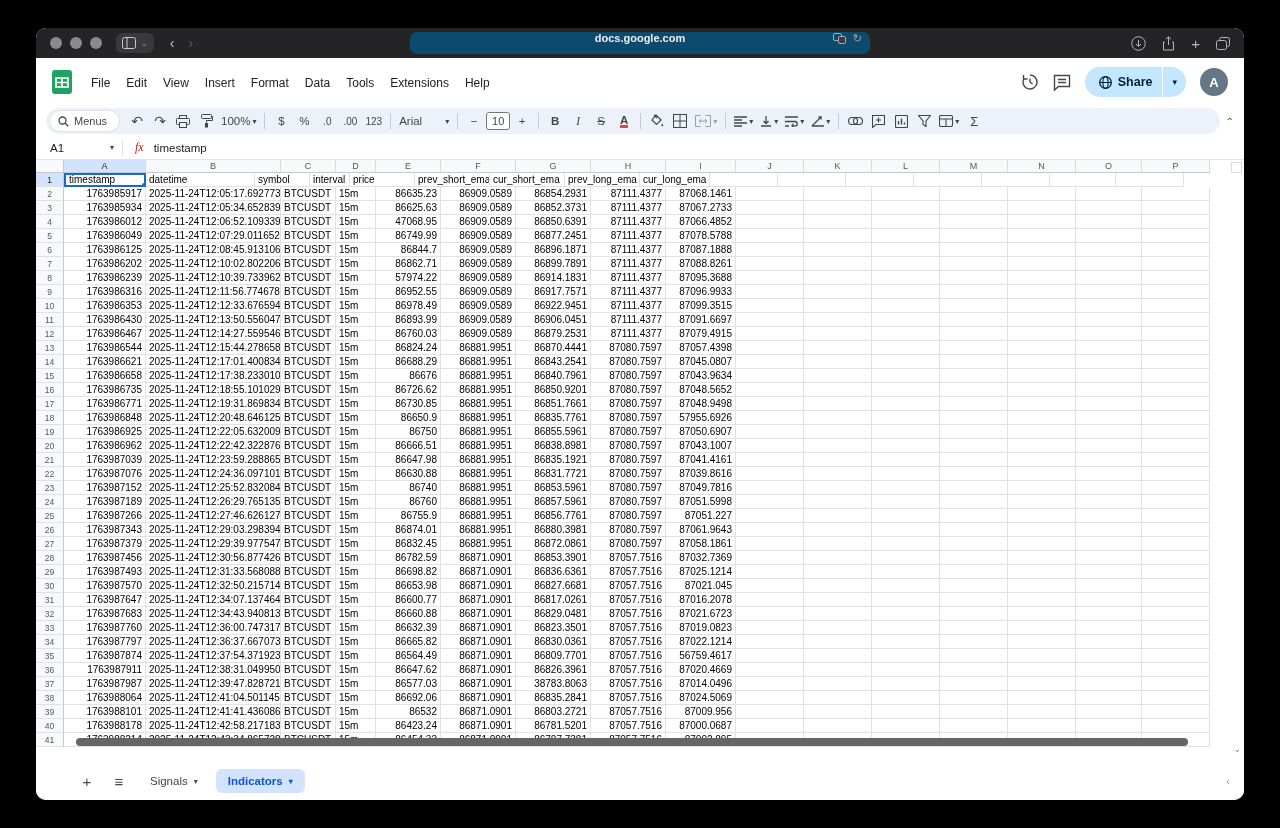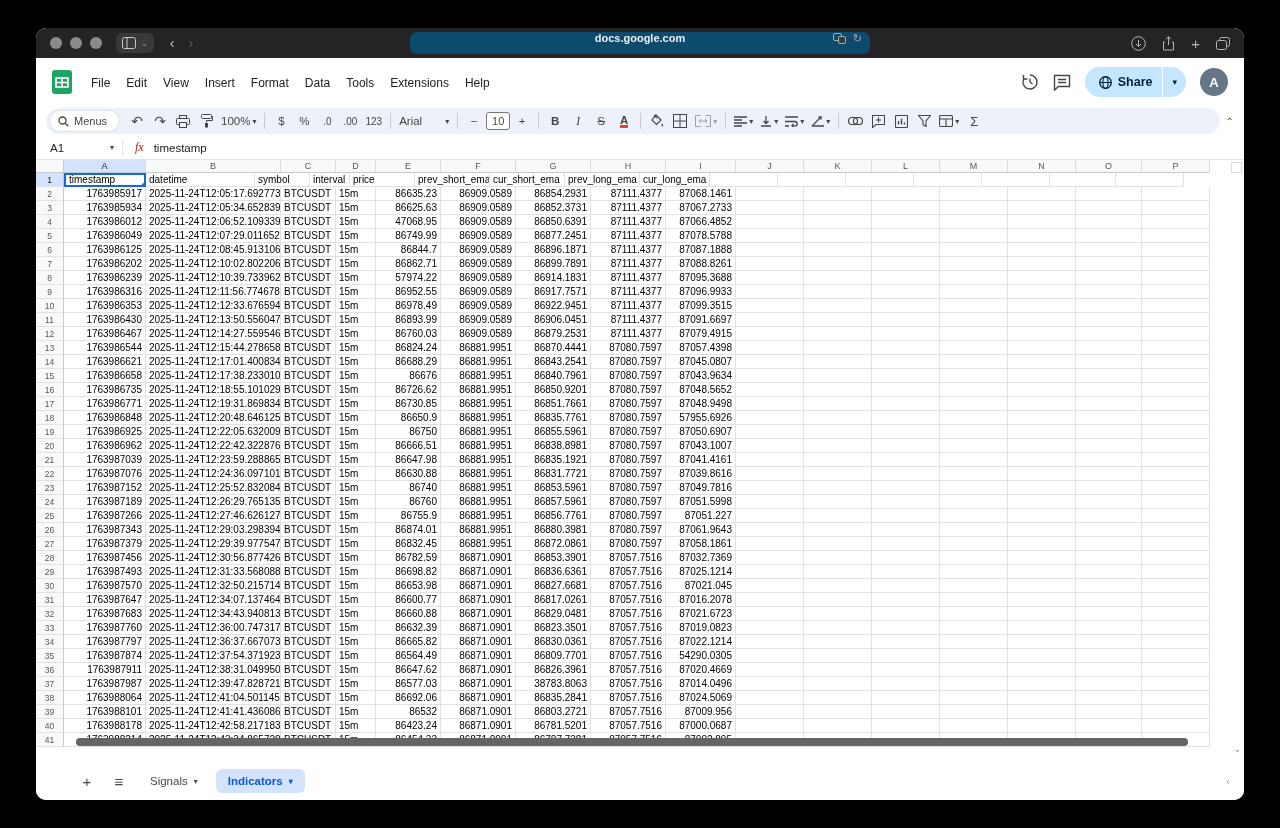--- a/index.html
+++ b/index.html
@@ -1066,21 +1066,21 @@
         <div class="gr">
           <div class="rh">35</div>
           <div class="gc ar" style="width:82px">1763987874</div>
           <div class="gc al" style="width:135px">2025-11-24T12:37:54.371923509</div>
           <div class="gc al" style="width:55px">BTCUSDT</div>
           <div class="gc al" style="width:40px">15m</div>
           <div class="gc ar" style="width:65px">86564.49</div>
           <div class="gc ar" style="width:75px">86871.0901</div>
           <div class="gc ar" style="width:75px">86809.7701</div>
           <div class="gc ar" style="width:75px">87057.7516</div>
-          <div class="gc ar" style="width:70px">54290.0305</div>
+          <div class="gc ar" style="width:70px">56759.4617</div>
           <div class="gc al" style="width:68px"></div>
           <div class="gc al" style="width:68px"></div>
           <div class="gc al" style="width:68px"></div>
           <div class="gc al" style="width:68px"></div>
           <div class="gc al" style="width:68px"></div>
           <div class="gc al" style="width:66px"></div>
           <div class="gc al" style="width:68px"></div>
         </div>
         <div class="gr">
           <div class="rh">36</div>

